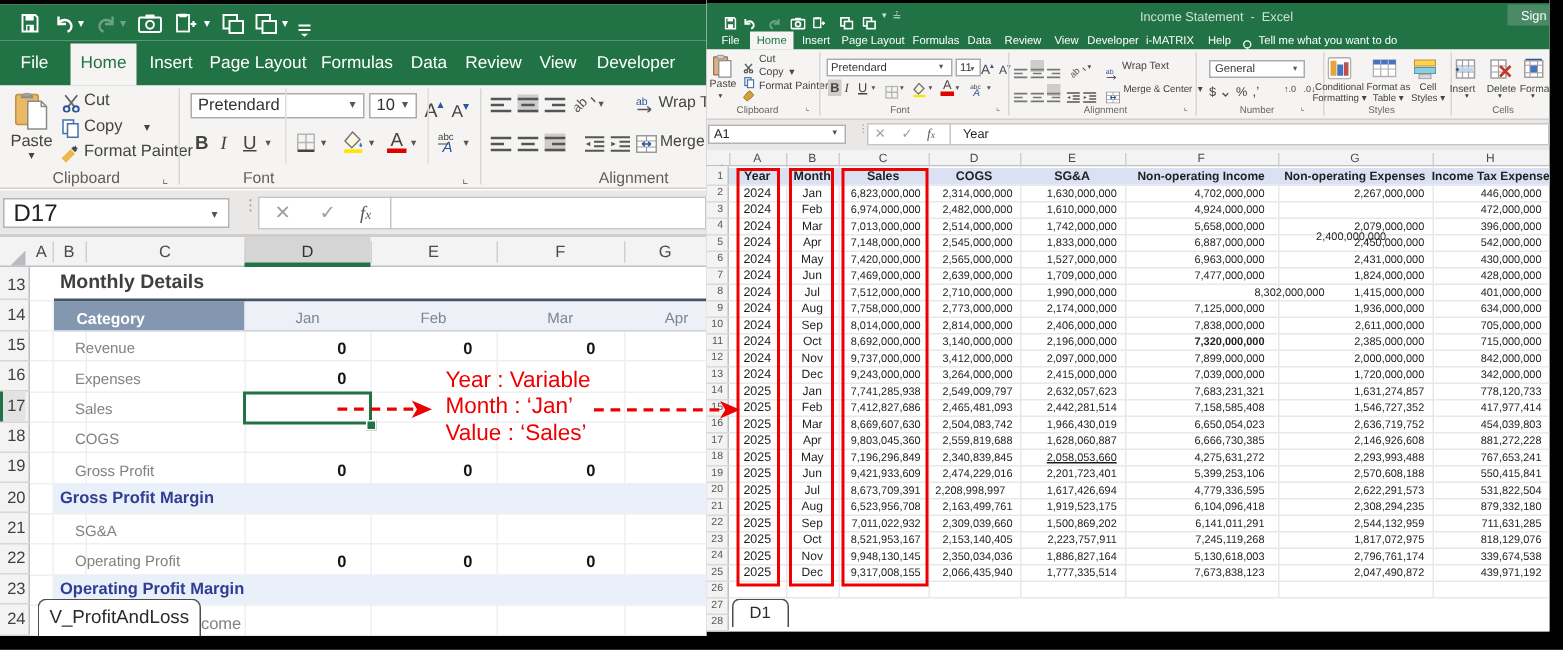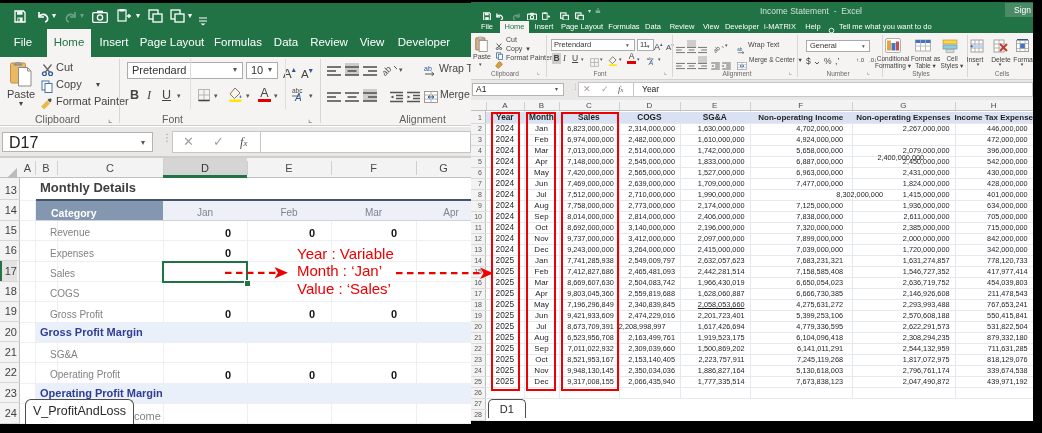--- a/index.html
+++ b/index.html
@@ -731,21 +731,21 @@
       <div style="left:147.8px;top:211.0px;width:56.19999999999999px;height:11.0px;color:#1f1f1f;font-size:7.3px;text-align:right;line-height:11.0px;">2,814,000,000</div>
       <div style="left:209px;top:211.0px;width:64.5px;height:11.0px;color:#1f1f1f;font-size:7.3px;text-align:right;line-height:11.0px;">2,406,000,000</div>
       <div style="left:278.5px;top:211.0px;width:93.5px;height:11.0px;color:#1f1f1f;font-size:7.3px;text-align:right;line-height:11.0px;">7,838,000,000</div>
       <div style="left:381px;top:211.0px;width:97.5px;height:11.0px;color:#1f1f1f;font-size:7.3px;text-align:right;line-height:11.0px;">2,611,000,000</div>
       <div style="left:483.5px;top:211.0px;width:73.20000000000005px;height:11.0px;color:#1f1f1f;font-size:7.3px;text-align:right;line-height:11.0px;">705,000,000</div>
       <div style="left:14.5px;top:222.0px;width:38.7px;height:11.0px;color:#1f1f1f;font-size:8.3px;text-align:center;line-height:11.0px;">2024</div>
       <div style="left:53.2px;top:222.0px;width:34.599999999999994px;height:11.0px;color:#1f1f1f;font-size:8px;text-align:center;line-height:11.0px;">Oct</div>
       <div style="left:87.8px;top:222.0px;width:55.000000000000014px;height:11.0px;color:#1f1f1f;font-size:7.3px;text-align:right;line-height:11.0px;">8,692,000,000</div>
       <div style="left:147.8px;top:222.0px;width:56.19999999999999px;height:11.0px;color:#1f1f1f;font-size:7.3px;text-align:right;line-height:11.0px;">3,140,000,000</div>
       <div style="left:209px;top:222.0px;width:64.5px;height:11.0px;color:#1f1f1f;font-size:7.3px;text-align:right;line-height:11.0px;">2,196,000,000</div>
-      <div style="left:278.5px;top:222.0px;width:93.5px;height:11.0px;color:#1f1f1f;font-size:7.3px;text-align:right;line-height:11.0px;">7,320,000,000</div>
+      <div style="left:278.5px;top:222.0px;width:93.5px;height:11.0px;color:#1f1f1f;font-size:7.3px;text-align:right;line-height:11.0px;font-weight:bold;">7,320,000,000</div>
       <div style="left:381px;top:222.0px;width:97.5px;height:11.0px;color:#1f1f1f;font-size:7.3px;text-align:right;line-height:11.0px;">2,385,000,000</div>
       <div style="left:483.5px;top:222.0px;width:73.20000000000005px;height:11.0px;color:#1f1f1f;font-size:7.3px;text-align:right;line-height:11.0px;">715,000,000</div>
       <div style="left:14.5px;top:233.0px;width:38.7px;height:11.0px;color:#1f1f1f;font-size:8.3px;text-align:center;line-height:11.0px;">2024</div>
       <div style="left:53.2px;top:233.0px;width:34.599999999999994px;height:11.0px;color:#1f1f1f;font-size:8px;text-align:center;line-height:11.0px;">Nov</div>
       <div style="left:87.8px;top:233.0px;width:55.000000000000014px;height:11.0px;color:#1f1f1f;font-size:7.3px;text-align:right;line-height:11.0px;">9,737,000,000</div>
       <div style="left:147.8px;top:233.0px;width:56.19999999999999px;height:11.0px;color:#1f1f1f;font-size:7.3px;text-align:right;line-height:11.0px;">3,412,000,000</div>
       <div style="left:209px;top:233.0px;width:64.5px;height:11.0px;color:#1f1f1f;font-size:7.3px;text-align:right;line-height:11.0px;">2,097,000,000</div>
       <div style="left:278.5px;top:233.0px;width:93.5px;height:11.0px;color:#1f1f1f;font-size:7.3px;text-align:right;line-height:11.0px;">7,899,000,000</div>
       <div style="left:381px;top:233.0px;width:97.5px;height:11.0px;color:#1f1f1f;font-size:7.3px;text-align:right;line-height:11.0px;">2,000,000,000</div>
       <div style="left:483.5px;top:233.0px;width:73.20000000000005px;height:11.0px;color:#1f1f1f;font-size:7.3px;text-align:right;line-height:11.0px;">842,000,000</div>
@@ -781,41 +781,41 @@
       <div style="left:278.5px;top:277.0px;width:93.5px;height:11.0px;color:#1f1f1f;font-size:7.3px;text-align:right;line-height:11.0px;">6,650,054,023</div>
       <div style="left:381px;top:277.0px;width:97.5px;height:11.0px;color:#1f1f1f;font-size:7.3px;text-align:right;line-height:11.0px;">2,636,719,752</div>
       <div style="left:483.5px;top:277.0px;width:73.20000000000005px;height:11.0px;color:#1f1f1f;font-size:7.3px;text-align:right;line-height:11.0px;">454,039,803</div>
       <div style="left:14.5px;top:288.0px;width:38.7px;height:11.0px;color:#1f1f1f;font-size:8.3px;text-align:center;line-height:11.0px;">2025</div>
       <div style="left:53.2px;top:288.0px;width:34.599999999999994px;height:11.0px;color:#1f1f1f;font-size:8px;text-align:center;line-height:11.0px;">Apr</div>
       <div style="left:87.8px;top:288.0px;width:55.000000000000014px;height:11.0px;color:#1f1f1f;font-size:7.3px;text-align:right;line-height:11.0px;">9,803,045,360</div>
       <div style="left:147.8px;top:288.0px;width:56.19999999999999px;height:11.0px;color:#1f1f1f;font-size:7.3px;text-align:right;line-height:11.0px;">2,559,819,688</div>
       <div style="left:209px;top:288.0px;width:64.5px;height:11.0px;color:#1f1f1f;font-size:7.3px;text-align:right;line-height:11.0px;">1,628,060,887</div>
       <div style="left:278.5px;top:288.0px;width:93.5px;height:11.0px;color:#1f1f1f;font-size:7.3px;text-align:right;line-height:11.0px;">6,666,730,385</div>
       <div style="left:381px;top:288.0px;width:97.5px;height:11.0px;color:#1f1f1f;font-size:7.3px;text-align:right;line-height:11.0px;">2,146,926,608</div>
-      <div style="left:483.5px;top:288.0px;width:73.20000000000005px;height:11.0px;color:#1f1f1f;font-size:7.3px;text-align:right;line-height:11.0px;">211,478,543</div>
+      <div style="left:483.5px;top:288.0px;width:73.20000000000005px;height:11.0px;color:#1f1f1f;font-size:7.3px;text-align:right;line-height:11.0px;">881,272,228</div>
       <div style="left:14.5px;top:299.0px;width:38.7px;height:11.0px;color:#1f1f1f;font-size:8.3px;text-align:center;line-height:11.0px;">2025</div>
       <div style="left:53.2px;top:299.0px;width:34.599999999999994px;height:11.0px;color:#1f1f1f;font-size:8px;text-align:center;line-height:11.0px;">May</div>
       <div style="left:87.8px;top:299.0px;width:55.000000000000014px;height:11.0px;color:#1f1f1f;font-size:7.3px;text-align:right;line-height:11.0px;">7,196,296,849</div>
       <div style="left:147.8px;top:299.0px;width:56.19999999999999px;height:11.0px;color:#1f1f1f;font-size:7.3px;text-align:right;line-height:11.0px;">2,340,839,845</div>
       <div style="left:209px;top:299.0px;width:64.5px;height:11.0px;color:#1f1f1f;font-size:7.3px;text-align:right;line-height:11.0px;text-decoration:underline;">2,058,053,660</div>
       <div style="left:278.5px;top:299.0px;width:93.5px;height:11.0px;color:#1f1f1f;font-size:7.3px;text-align:right;line-height:11.0px;">4,275,631,272</div>
       <div style="left:381px;top:299.0px;width:97.5px;height:11.0px;color:#1f1f1f;font-size:7.3px;text-align:right;line-height:11.0px;">2,293,993,488</div>
       <div style="left:483.5px;top:299.0px;width:73.20000000000005px;height:11.0px;color:#1f1f1f;font-size:7.3px;text-align:right;line-height:11.0px;">767,653,241</div>
       <div style="left:14.5px;top:310.0px;width:38.7px;height:11.0px;color:#1f1f1f;font-size:8.3px;text-align:center;line-height:11.0px;">2025</div>
       <div style="left:53.2px;top:310.0px;width:34.599999999999994px;height:11.0px;color:#1f1f1f;font-size:8px;text-align:center;line-height:11.0px;">Jun</div>
       <div style="left:87.8px;top:310.0px;width:55.000000000000014px;height:11.0px;color:#1f1f1f;font-size:7.3px;text-align:right;line-height:11.0px;">9,421,933,609</div>
       <div style="left:147.8px;top:310.0px;width:56.19999999999999px;height:11.0px;color:#1f1f1f;font-size:7.3px;text-align:right;line-height:11.0px;">2,474,229,016</div>
       <div style="left:209px;top:310.0px;width:64.5px;height:11.0px;color:#1f1f1f;font-size:7.3px;text-align:right;line-height:11.0px;">2,201,723,401</div>
       <div style="left:278.5px;top:310.0px;width:93.5px;height:11.0px;color:#1f1f1f;font-size:7.3px;text-align:right;line-height:11.0px;">5,399,253,106</div>
       <div style="left:381px;top:310.0px;width:97.5px;height:11.0px;color:#1f1f1f;font-size:7.3px;text-align:right;line-height:11.0px;">2,570,608,188</div>
       <div style="left:483.5px;top:310.0px;width:73.20000000000005px;height:11.0px;color:#1f1f1f;font-size:7.3px;text-align:right;line-height:11.0px;">550,415,841</div>
       <div style="left:14.5px;top:321.0px;width:38.7px;height:11.0px;color:#1f1f1f;font-size:8.3px;text-align:center;line-height:11.0px;">2025</div>
       <div style="left:53.2px;top:321.0px;width:34.599999999999994px;height:11.0px;color:#1f1f1f;font-size:8px;text-align:center;line-height:11.0px;">Jul</div>
       <div style="left:87.8px;top:321.0px;width:55.000000000000014px;height:11.0px;color:#1f1f1f;font-size:7.3px;text-align:right;line-height:11.0px;">8,673,709,391</div>
-      <div style="left:147.8px;top:321.0px;width:56.19999999999999px;height:11.0px;color:#1f1f1f;font-size:7.3px;text-align:left;line-height:11.0px;">2,208,998,997</div>
+      <div style="left:147.8px;top:321.0px;width:56.19999999999999px;height:11.0px;color:#1f1f1f;font-size:7.3px;text-align:center;line-height:11.0px;">2,208,998,997</div>
       <div style="left:209px;top:321.0px;width:64.5px;height:11.0px;color:#1f1f1f;font-size:7.3px;text-align:right;line-height:11.0px;">1,617,426,694</div>
       <div style="left:278.5px;top:321.0px;width:93.5px;height:11.0px;color:#1f1f1f;font-size:7.3px;text-align:right;line-height:11.0px;">4,779,336,595</div>
       <div style="left:381px;top:321.0px;width:97.5px;height:11.0px;color:#1f1f1f;font-size:7.3px;text-align:right;line-height:11.0px;">2,622,291,573</div>
       <div style="left:483.5px;top:321.0px;width:73.20000000000005px;height:11.0px;color:#1f1f1f;font-size:7.3px;text-align:right;line-height:11.0px;">531,822,504</div>
       <div style="left:14.5px;top:332.0px;width:38.7px;height:11.0px;color:#1f1f1f;font-size:8.3px;text-align:center;line-height:11.0px;">2025</div>
       <div style="left:53.2px;top:332.0px;width:34.599999999999994px;height:11.0px;color:#1f1f1f;font-size:8px;text-align:center;line-height:11.0px;">Aug</div>
       <div style="left:87.8px;top:332.0px;width:55.000000000000014px;height:11.0px;color:#1f1f1f;font-size:7.3px;text-align:right;line-height:11.0px;">6,523,956,708</div>
       <div style="left:147.8px;top:332.0px;width:56.19999999999999px;height:11.0px;color:#1f1f1f;font-size:7.3px;text-align:right;line-height:11.0px;">2,163,499,761</div>
       <div style="left:209px;top:332.0px;width:64.5px;height:11.0px;color:#1f1f1f;font-size:7.3px;text-align:right;line-height:11.0px;">1,919,523,175</div>
       <div style="left:278.5px;top:332.0px;width:93.5px;height:11.0px;color:#1f1f1f;font-size:7.3px;text-align:right;line-height:11.0px;">6,104,096,418</div>

